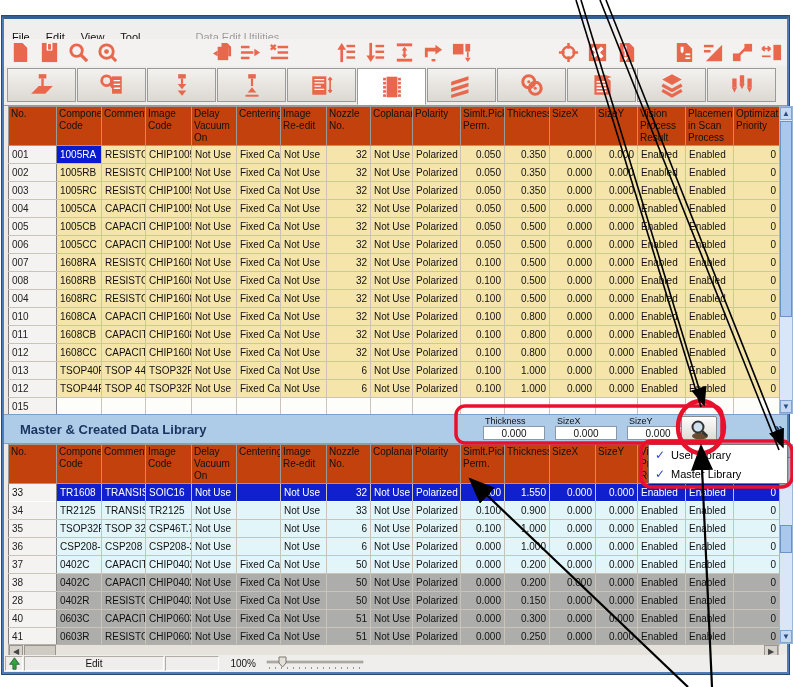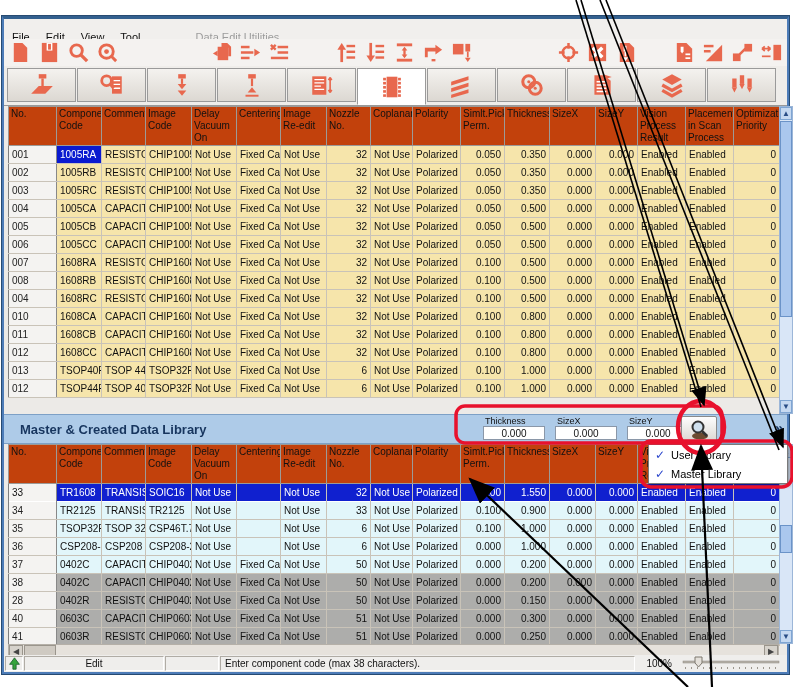--- a/index.html
+++ b/index.html
@@ -648,20 +648,39 @@
           <td>Not Use</td>
           <td>Polarized (r</td>
           <td class="num">0.100</td>
           <td class="num">1.000</td>
           <td class="num">0.000</td>
           <td class="num">0.000</td>
           <td>Enabled</td>
           <td>Enabled</td>
           <td class="num">0</td>
         </tr>
+        <tr class="empty">
+          <td class="rowno">015</td>
+          <td></td>
+          <td></td>
+          <td></td>
+          <td></td>
+          <td></td>
+          <td></td>
+          <td class="num"></td>
+          <td></td>
+          <td></td>
+          <td class="num"></td>
+          <td class="num"></td>
+          <td class="num"></td>
+          <td class="num"></td>
+          <td></td>
+          <td></td>
+          <td class="num"></td>
+        </tr>
       </tbody>
     </table>
 
   <div class="vscroll" id="top-vscroll" style="top:87px;height:308px;">
     <div class="btn" style="top:0;">▲</div>
     <div class="thumb" style="top:14px;height:196px;"></div>
     <div class="btn" style="bottom:0;">▼</div>
   </div>
 
   <div id="bluebar">
@@ -917,21 +936,20 @@
   </div>
 
   <div id="statusbar">
     <div class="sb-cell" id="sb-icon">
       <svg viewBox="0 0 16 16" width="13" height="13">
         <path d="M2 9L8 1l6 8h-4v6H6V9z" fill="#35a33c" stroke="#1c5e2c" stroke-width="1"></path>
       </svg>
     </div>
     <div class="sb-cell" id="sb-mode">Edit</div>
     <div class="sb-cell" id="sb-spacer"></div>
-    <div class="sb-cell" id="sb-msg">Enter component code (max 38 characters).</div>
     <div class="sb-cell" id="sb-zoom">100%</div>
     <div class="sb-cell" id="sb-slider">
       <svg width="108" height="15" viewBox="0 0 108 15">
         <rect x="6" y="5" width="96" height="2" fill="#b7b2aa" stroke="#8d887f" stroke-width="0.5"></rect>
         <path d="M18 1h7v6l-3.5 4L18 7z" fill="#e4e0da" stroke="#7d786f" stroke-width="1"></path>
         <line x1="8" y1="12" x2="100" y2="12" stroke="#9a958c" stroke-width="2" stroke-dasharray="1 5"></line>
       </svg>
     </div>
   </div>
 

